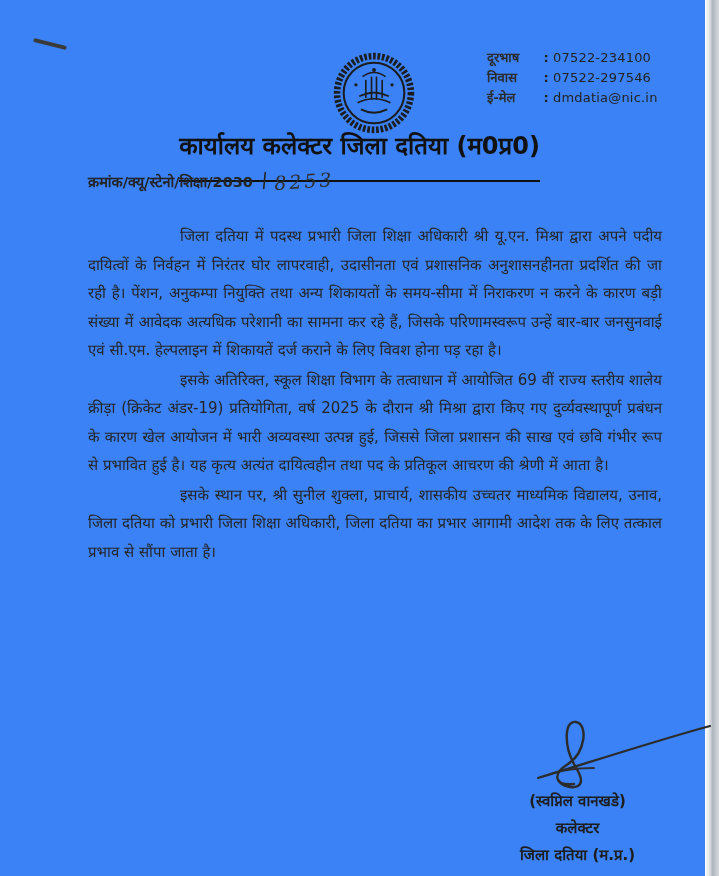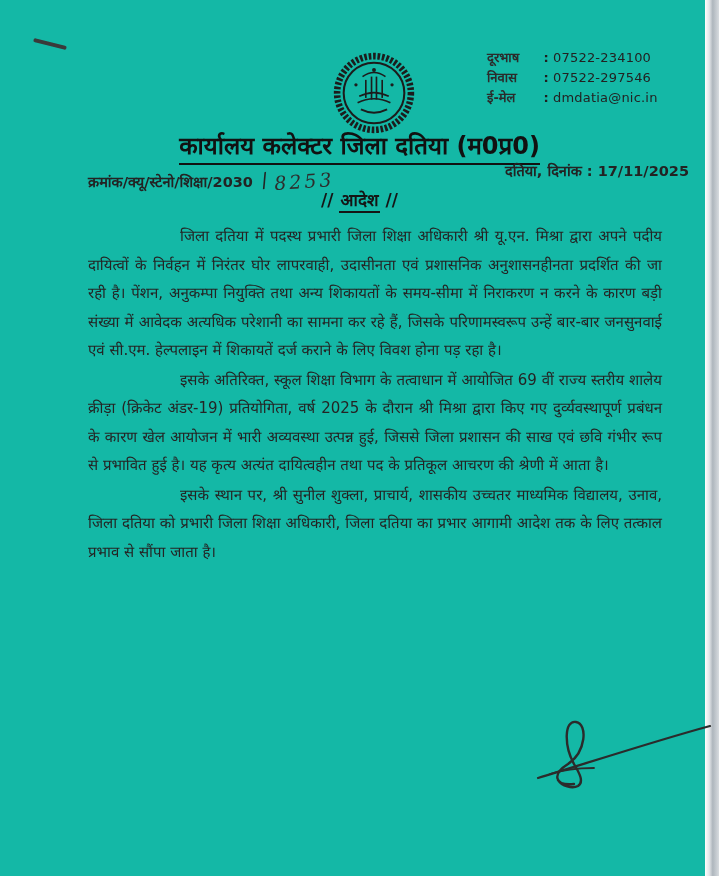--- a/index.html
+++ b/index.html
@@ -1,19 +1,19 @@
 <!DOCTYPE html>
 <html><head>
 <meta charset="utf-8">
 <style>
   html,body{margin:0;padding:0;background:#9a9a9a;}
   .page{
     position:relative;
     width:719px;height:876px;
-    background:#14b8a6;
+    background:#3b82f6;
     font-family:"DejaVu Sans","Liberation Sans",sans-serif;
     color:#1f1f1f;
     overflow:hidden;
   }
   
   .scan-edge{
     position:absolute;right:0;top:0;width:14px;height:100%;
     background:linear-gradient(to right,#fefefe 0%,#e3e6e9 30%,#aeb6bd 55%,#d7dbdf 100%);
   }
   .corner-mark{
@@ -30,21 +30,21 @@
   }
   .contact-row{display:flex;}
   .contact-label{width:52px;font-weight:700;color:#2b2b2b;}
   .contact-colon{width:14px;text-align:center;font-weight:700;}
   .contact-value{font-weight:400;letter-spacing:.2px;color:#222;}
   .office-title{
     position:absolute;left:0;top:128px;width:719px;
     text-align:center;font-size:24px;font-weight:700;color:#111;
   }
   .office-title span{
-    border-bottom:2.5px solid #111;padding-bottom:3px;
+    border-bottom:2.5px solid #111;padding-bottom:20px;
   }
   .ref-line{
     position:absolute;left:88px;top:168px;width:580px;
     font-size:14.5px;font-weight:700;color:#232323;
   }
   .ref-hand{
     display:inline-block;
     font-family:"DejaVu Serif","Liberation Serif",serif;
     font-style:italic;font-weight:400;font-size:19px;
     transform:rotate(-4deg) translateY(1px);
@@ -122,34 +122,35 @@
   </div>
 
   <div class="office-title">
     <span>कार्यालय कलेक्टर जिला दतिया (म0प्र0)</span>
   </div>
 
   <div class="ref-line">
     <span>क्रमांक/क्यू/स्टेनो/शिक्षा/2030</span><span class="ref-slash">/</span><span class="ref-hand">8253</span>
   </div>
 
-  <div class="date-line">दतिया, दिनांक : 17/11/2025</div>
 
-  <div class="order-heading">
-    <span class="sl">//</span><span class="u">आदेश</span><span class="sl">//</span>
-  </div>
 
   <div class="body-text">
     <p>जिला दतिया में पदस्थ प्रभारी जिला शिक्षा अधिकारी श्री यू.एन. मिश्रा द्वारा अपने पदीय दायित्वों के निर्वहन में निरंतर घोर लापरवाही, उदासीनता एवं प्रशासनिक अनुशासनहीनता प्रदर्शित की जा रही है। पेंशन, अनुकम्पा नियुक्ति तथा अन्य शिकायतों के समय-सीमा में निराकरण न करने के कारण बड़ी संख्या में आवेदक अत्यधिक परेशानी का सामना कर रहे हैं, जिसके परिणामस्वरूप उन्हें बार-बार जनसुनवाई एवं सी.एम. हेल्पलाइन में शिकायतें दर्ज कराने के लिए विवश होना पड़ रहा है।</p>
     <p>इसके अतिरिक्त, स्कूल शिक्षा विभाग के तत्वाधान में आयोजित 69 वीं राज्य स्तरीय शालेय क्रीड़ा (क्रिकेट अंडर-19) प्रतियोगिता, वर्ष 2025 के दौरान श्री मिश्रा द्वारा किए गए दुर्व्यवस्थापूर्ण प्रबंधन के कारण खेल आयोजन में भारी अव्यवस्था उत्पन्न हुई, जिससे जिला प्रशासन की साख एवं छवि गंभीर रूप से प्रभावित हुई है। यह कृत्य अत्यंत दायित्वहीन तथा पद के प्रतिकूल आचरण की श्रेणी में आता है।</p>
     <p>इसके स्थान पर, श्री सुनील शुक्ला, प्राचार्य, शासकीय उच्चतर माध्यमिक विद्यालय, उनाव, जिला दतिया को प्रभारी जिला शिक्षा अधिकारी, जिला दतिया का प्रभार आगामी आदेश तक के लिए तत्काल प्रभाव से सौंपा जाता है।</p>
   </div>
 
   <div class="sign-flourish">
     <svg viewBox="0 0 192 78" width="192" height="78">
       <path d="M10 66 C 50 54, 130 28, 182 14" stroke="#2b2b2b" stroke-width="2.2" fill="none" stroke-linecap="round"></path>
       <path d="M46 72 C 26 74, 24 62, 40 52 C 58 40, 60 12, 48 10 C 36 8, 36 34, 46 52 C 52 62, 56 70, 50 74 C 44 77, 34 74, 30 68" stroke="#2b2b2b" stroke-width="2.4" fill="none" stroke-linecap="round"></path>
       <path d="M22 62 C 34 58, 52 56, 66 56" stroke="#2b2b2b" stroke-width="1.8" fill="none" stroke-linecap="round"></path>
     </svg>
   </div>
 
+  <div class="sign-block">
+    <div>(स्वप्निल वानखडे)</div>
+    <div>कलेक्टर</div>
+    <div>जिला दतिया (म.प्र.)</div>
+  </div>
 
 </div>
 
 </body></html>

